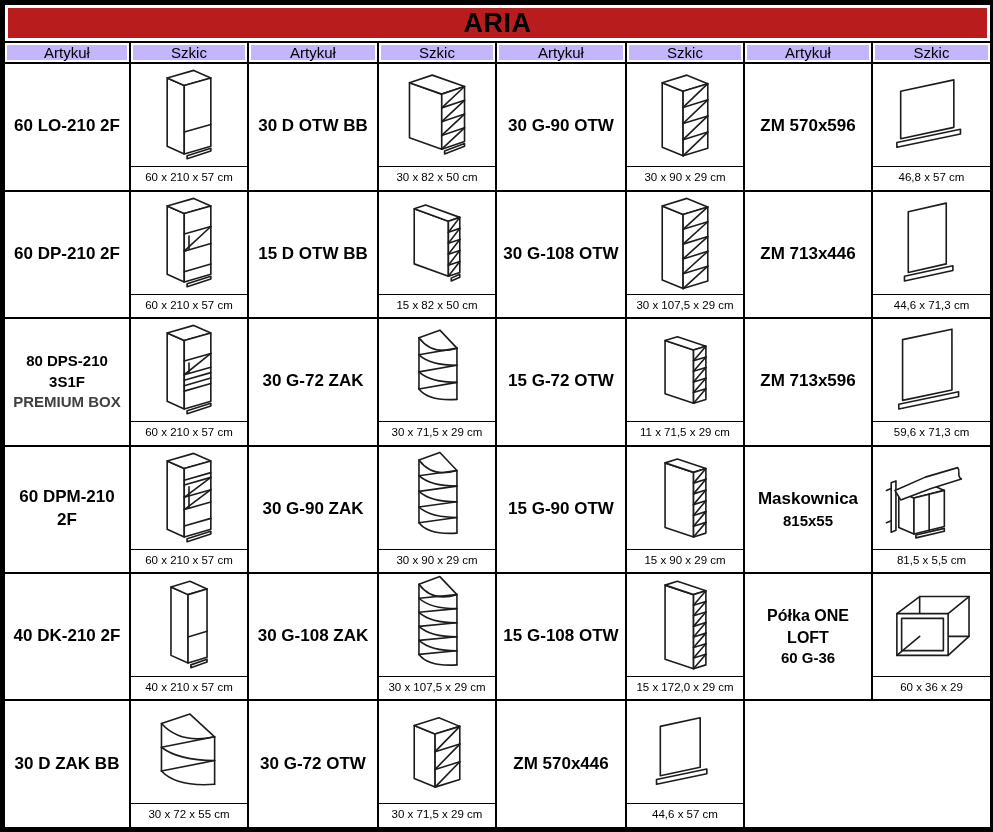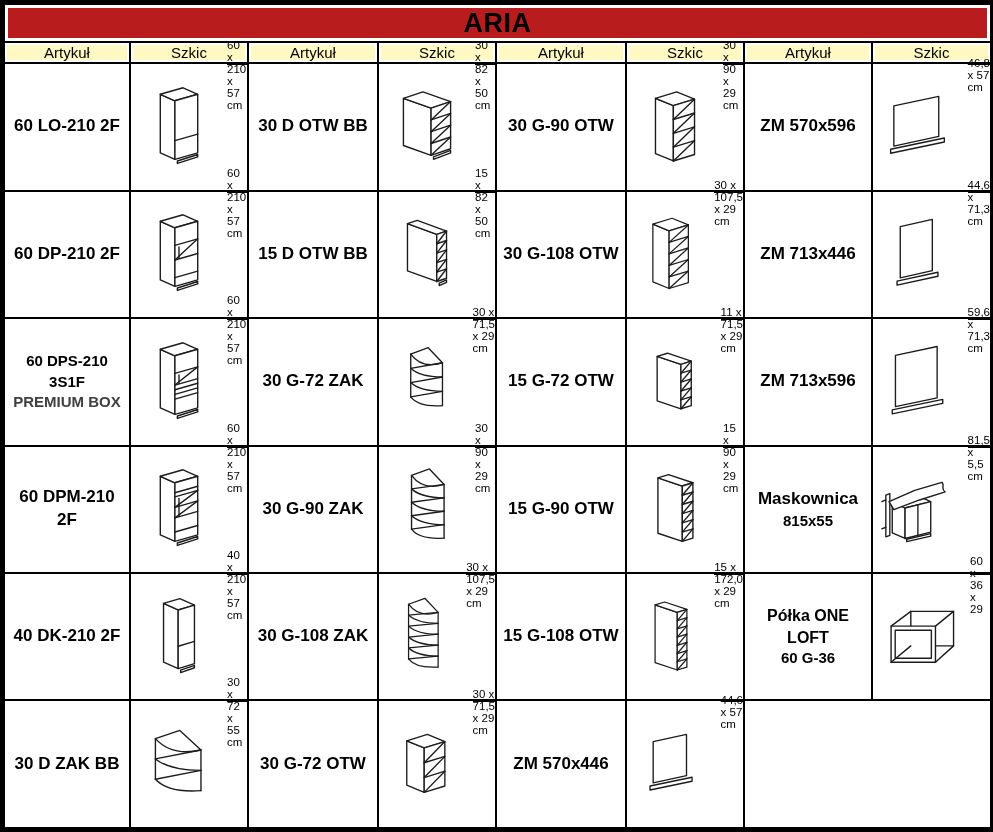--- a/index.html
+++ b/index.html
@@ -2,29 +2,29 @@
 <html><head>
 <meta charset="utf-8">
 <style>
   html,body{margin:0;padding:0;background:#fff;}
   body{width:993px;height:832px;font-family:"Liberation Sans",sans-serif;color:#000;overflow:hidden;}
   .page{position:absolute;left:0;top:0;width:993px;height:832px;border:3px solid #000;box-sizing:border-box;background:#fff;}
   table.catalog{border-collapse:collapse;table-layout:fixed;width:987px;height:826px;}
   td{border:2px solid #000;padding:0;box-sizing:border-box;background:#fff;}
   .title-td{height:38px;background:#b91c1c;box-shadow:inset 0 0 0 3px #fff;text-align:center;vertical-align:middle;
             font-size:27px;font-weight:bold;letter-spacing:.5px;}
-  .head-td{height:21px;background:#fef9c3;box-shadow:inset 0 0 0 2px #fff;text-align:center;vertical-align:middle;
+  .head-td{height:21px;background:#c4b5fd;box-shadow:inset 0 0 0 2px #fff;text-align:center;vertical-align:middle;
            font-size:15px;}
   tr.data-row{height:127px;}
   .article-td{text-align:center;vertical-align:middle;font-weight:bold;font-size:17px;line-height:1.35;padding:12px 3px;}
   .article-td .small{font-size:15px;}
   .line2{font-weight:bold;font-size:15px;}
   .premium{color:#404040;}
   .sketch-td{vertical-align:top;}
-  .sketch-inner{display:flex;flex-direction:row;height:123px;}
+  .sketch-inner{display:flex;flex-direction:column;height:123px;}
   .art{flex:1;display:flex;align-items:center;justify-content:center;overflow:hidden;}
   .cap{border-top:1.5px solid #000;height:20px;flex:0 0 20px;display:flex;align-items:center;justify-content:center;
        font-size:11.5px;}
   .empty-td{background:#fff;}
 </style>
 </head>
 <body>
 
 <div class="page">
 <table class="catalog">
@@ -216,21 +216,21 @@
                   </g>
                 </svg>
               </div>
     <div class="cap">44,6 x 71,3 cm</div>
             </div>
           </td>
 </tr>
 
 <tr class="data-row">
   <td class="article-td">
-    <div class="small">60 DPS-210 3S1F</div>
+    <div class="small">80 DPS-210 3S1F</div>
     <div class="line2 premium">PREMIUM BOX</div>
           </td>
   <td class="sketch-td">
             <div class="sketch-inner">
     <div class="art">
                 <svg viewBox="0 0 118 104" width="112" height="100" style="display:block">
 <g fill="#fff" stroke="#1c1c1c" stroke-width="1.7" stroke-linejoin="round" stroke-linecap="round">
                     <polygon points="54 21 36 13 36 85 54 93"></polygon>
                     <polygon points="36 13 54 21 82 13 64 5"></polygon>
                     <polygon points="54 21 82 13 82 85 54 93"></polygon>

